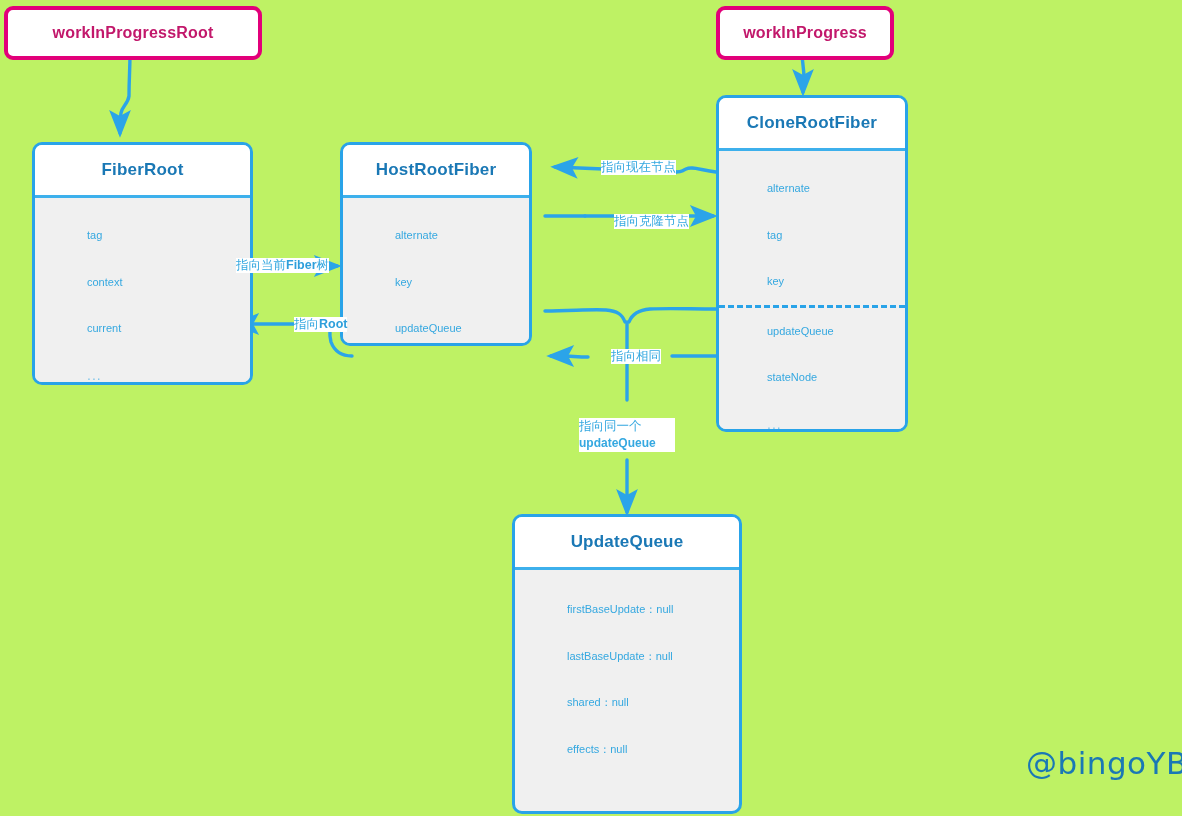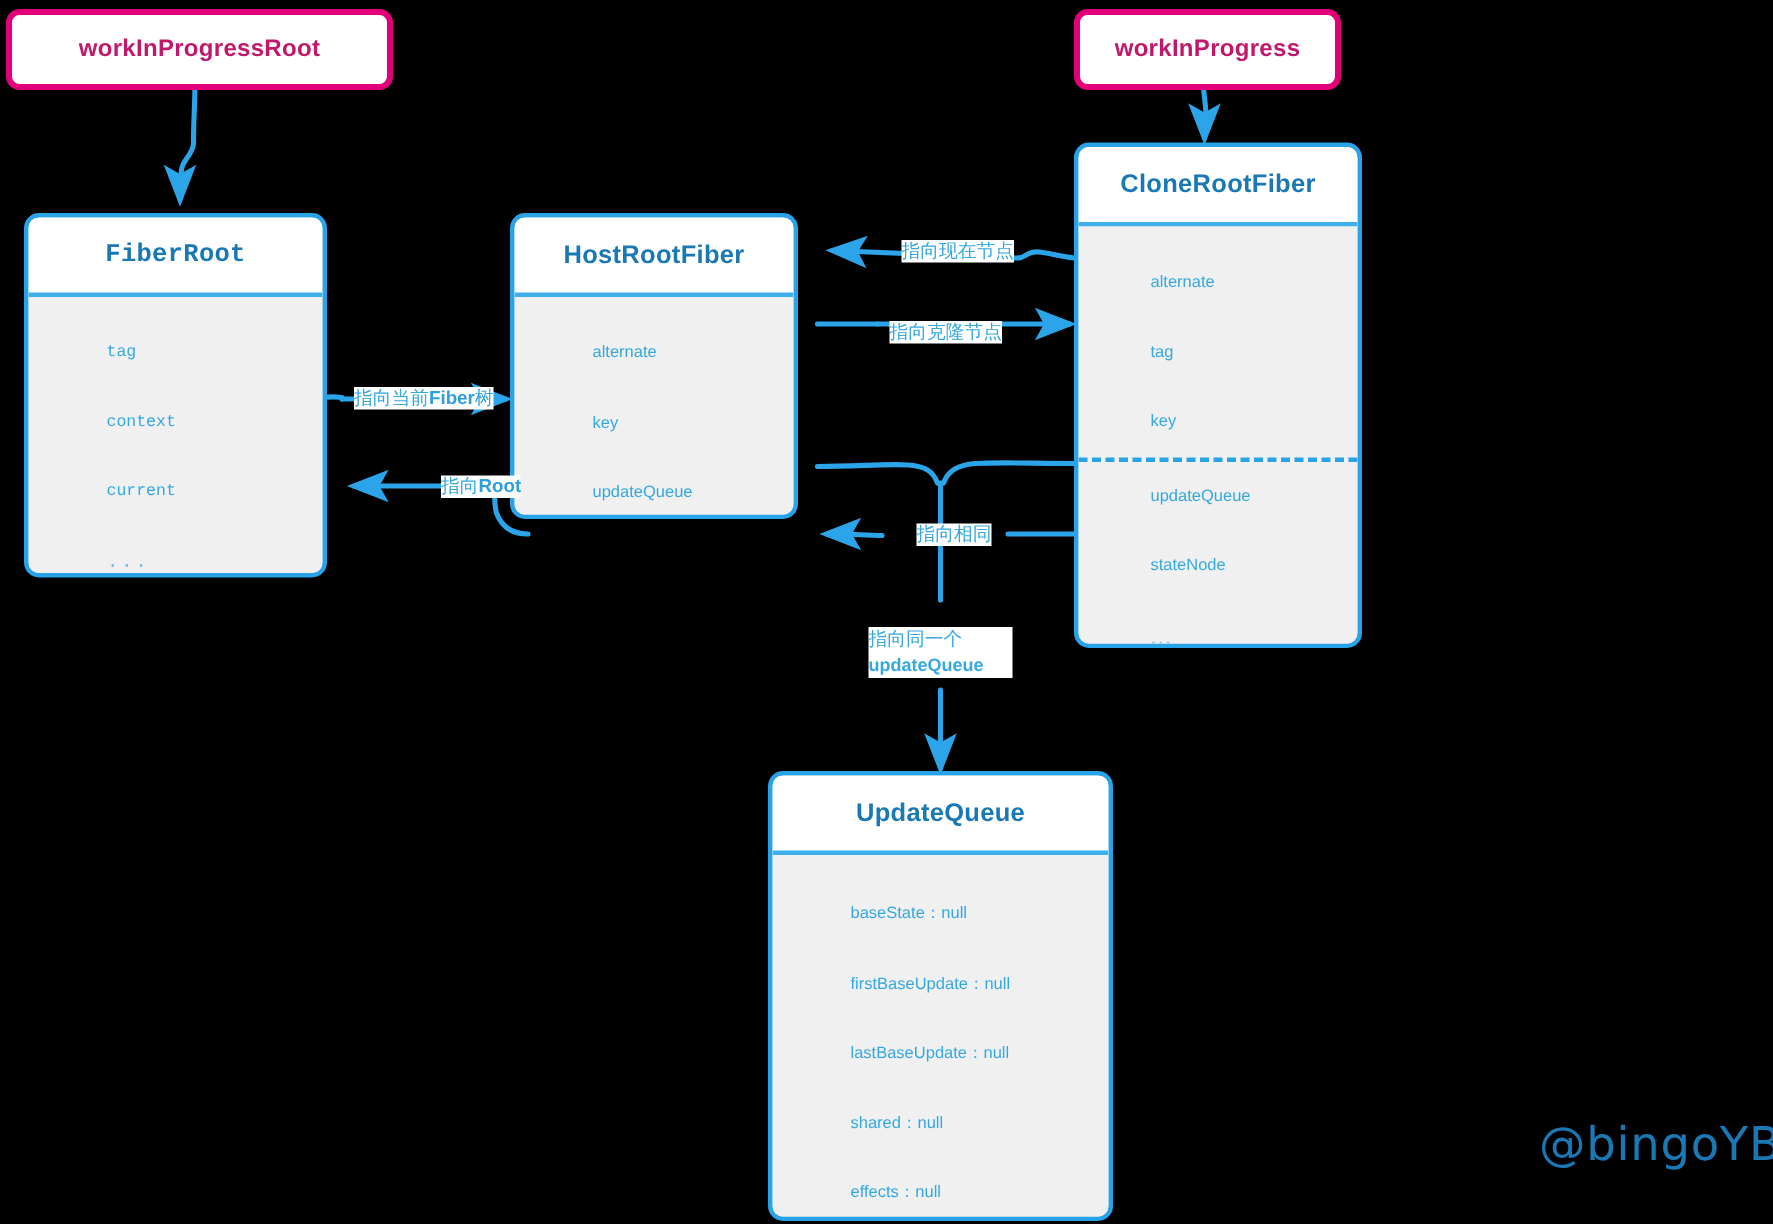--- a/index.html
+++ b/index.html
@@ -8,21 +8,21 @@
     padding: 0;
     background: #ffffff;
   }
   body {
     font-family: "Liberation Sans", "DejaVu Sans", sans-serif;
   }
   #canvas {
     position: relative;
     width: 1182px;
     height: 816px;
-    background: #000000;
+    background: #bef264;
     overflow: hidden;
   }
   #wires {
     position: absolute;
     left: 0;
     top: 0;
     width: 1182px;
     height: 816px;
     pointer-events: none;
   }
@@ -167,21 +167,21 @@
   </svg>
 
   <div class="tagbox" style="left:4px; top:6px; width:250px; height:46px;">
     <span class="tagtext">workInProgressRoot</span>
   </div>
 
   <div class="tagbox" style="left:716px; top:6px; width:170px; height:46px;">
     <span class="tagtext">workInProgress</span>
   </div>
 
-  <div class="classbox" style="left:16px; top:142px; width:202px; height:243px;font-family:Liberation Mono, monospace;">
+  <div class="classbox" style="left:32px; top:142px; width:221px; height:243px;">
     <div class="head">
       <span class="title">FiberRoot</span>
     </div>
     <div class="body">
       <div class="field">tag</div>
       <div class="field">context</div>
       <div class="field">current</div>
       <div class="field ellipsis">...</div>
     </div>
   </div>
@@ -212,35 +212,34 @@
       <div class="field">stateNode</div>
       <div class="field ellipsis">...</div>
     </div>
   </div>
 
   <div class="classbox" style="left:512px; top:514px; width:230px; height:300px;">
     <div class="head">
       <span class="title">UpdateQueue</span>
     </div>
     <div class="body" style="padding-top:16px;">
-      <div class="field">baseState：null</div>
       <div class="field">firstBaseUpdate：null</div>
       <div class="field">lastBaseUpdate：null</div>
       <div class="field">shared：null</div>
       <div class="field">effects：null</div>
     </div>
   </div>
 
   <div class="wlabel" style="left:236px; top:258px;"><span>指向当前</span><b>Fiber</b><span>树</span></div>
 
   <div class="wlabel" style="left:294px; top:317px;"><span>指向</span><b>Root</b></div>
 
   <div class="wlabel" style="left:601px; top:160px;">指向现在节点</div>
 
-  <div class="wlabel" style="left:593px; top:214px;">指向克隆节点</div>
+  <div class="wlabel" style="left:614px; top:214px;">指向克隆节点</div>
 
   <div class="wlabel" style="left:611px; top:349px;">指向相同</div>
 
   <div class="wlabel two" style="left:579px; top:418px; width:96px;">
     <div>指向同一个</div>
     <div style="font-weight:bold; font-size:12px;">updateQueue</div>
   </div>
 
   <div class="watermark" style="left:1026px; top:745px;">@bingoYB</div>
 

